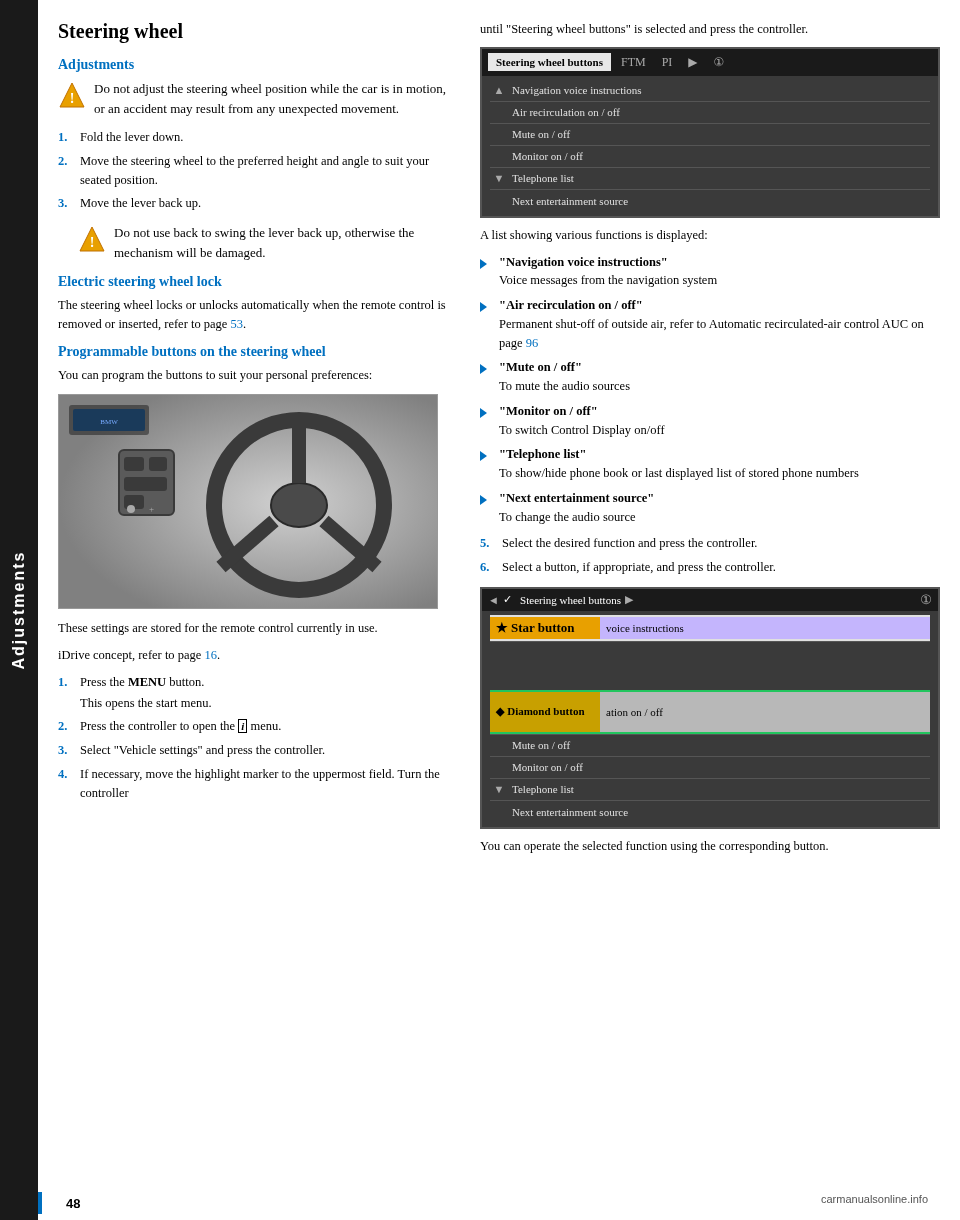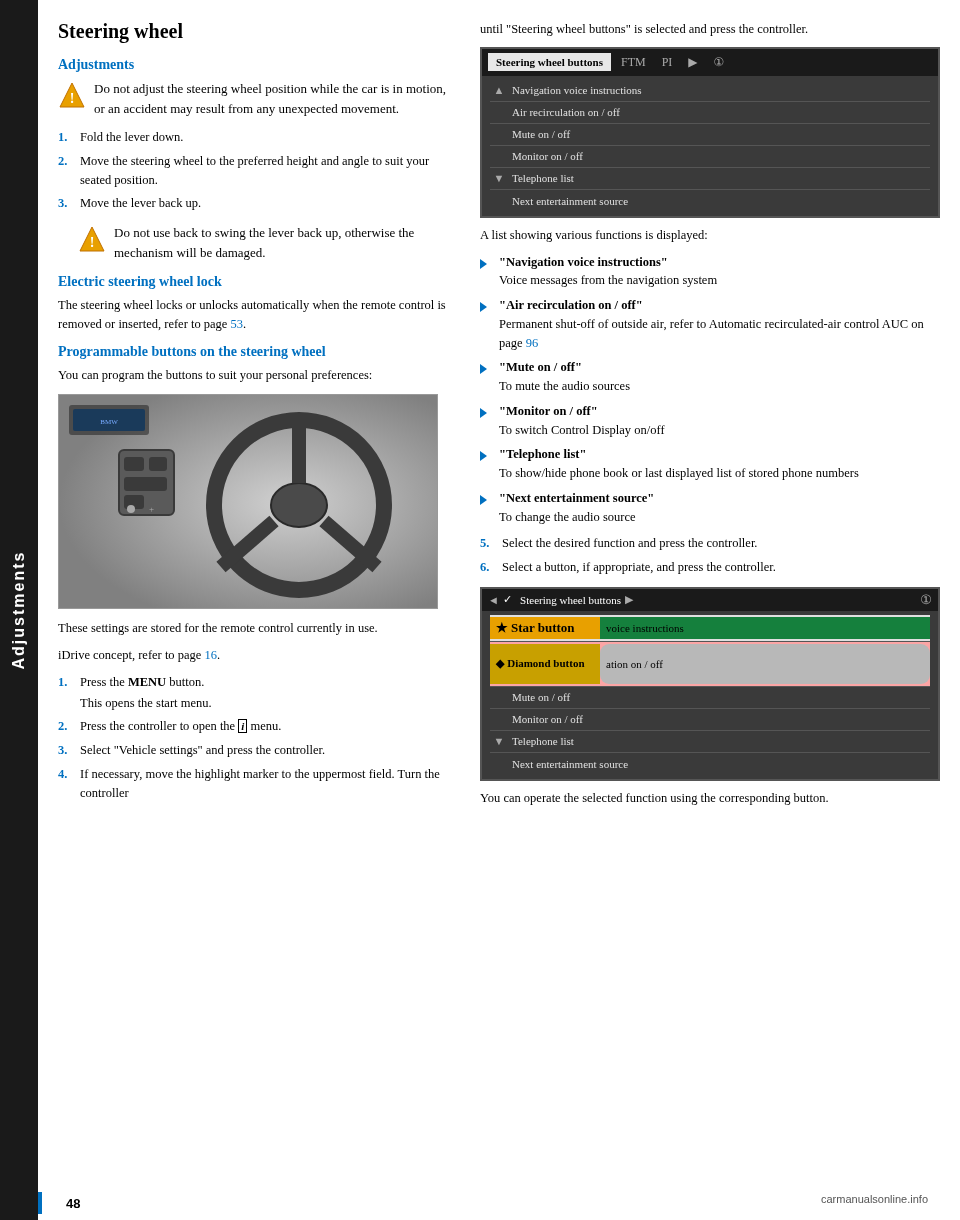--- a/index.html
+++ b/index.html
@@ -253,21 +253,22 @@
       font-size: 11px;
     }
     .screen-header2-right {
       color: #aaa;
       font-size: 13px;
     }
     .screen-row-highlighted {
       background: #e0e0e0;
     }
     .screen-row-highlighted2 {
-      background: #fca5a5;
+      background: #22c55e;
+      margin-top: 48px;
     }
   </style>
 </head>
 <body>
 
 <div class="side-tab">
   <span class="side-tab-text">Adjustments</span>
 </div>
 
 <div class="main-content">
@@ -469,25 +470,25 @@
           <span>◄</span>
           <span style="color:#fff;font-size:11px;">✓</span>
           <span style="color:#fff;font-size:11px;margin-left:4px;">Steering wheel buttons</span>
           <span>▶</span>
         </div>
         <div class="screen-header2-right">①</div>
       </div>
       <div class="screen-body">
         <div class="screen-row screen-row-highlighted" style="display:flex;align-items:stretch;">
           <div style="background:#e8a000;width:110px;padding:3px 6px;font-size:13px;font-weight:bold;color:#000;display:flex;align-items:center;">★ Star button</div>
-          <div style="flex:1;background:#15803d;padding:3px 6px;font-size:11px;color:#000;display:flex;align-items:center;">voice instructions</div>
+          <div style="flex:1;background:#c4b5fd;padding:3px 6px;font-size:11px;color:#000;display:flex;align-items:center;">voice instructions</div>
         </div>
         <div class="screen-row screen-row-highlighted2" style="display:flex;align-items:stretch;">
           <div style="background:#c8a000;width:110px;padding:3px 6px;font-size:11px;font-weight:bold;color:#000;display:flex;align-items:center;">◆ Diamond button</div>
-          <div style="flex:1;background:#b8b8b8;padding:14px 6px;font-size:11px;color:#000;display:flex;align-items:center;border-radius:9px;">ation on / off</div>
+          <div style="flex:1;background:#b8b8b8;padding:14px 6px;font-size:11px;color:#000;display:flex;align-items:center;">ation on / off</div>
         </div>
         <div class="screen-row">
           <span class="screen-row-icon"></span>
           <span class="screen-row-text">Mute on / off</span>
         </div>
         <div class="screen-row">
           <span class="screen-row-icon"></span>
           <span class="screen-row-text">Monitor on / off</span>
         </div>
         <div class="screen-row">

